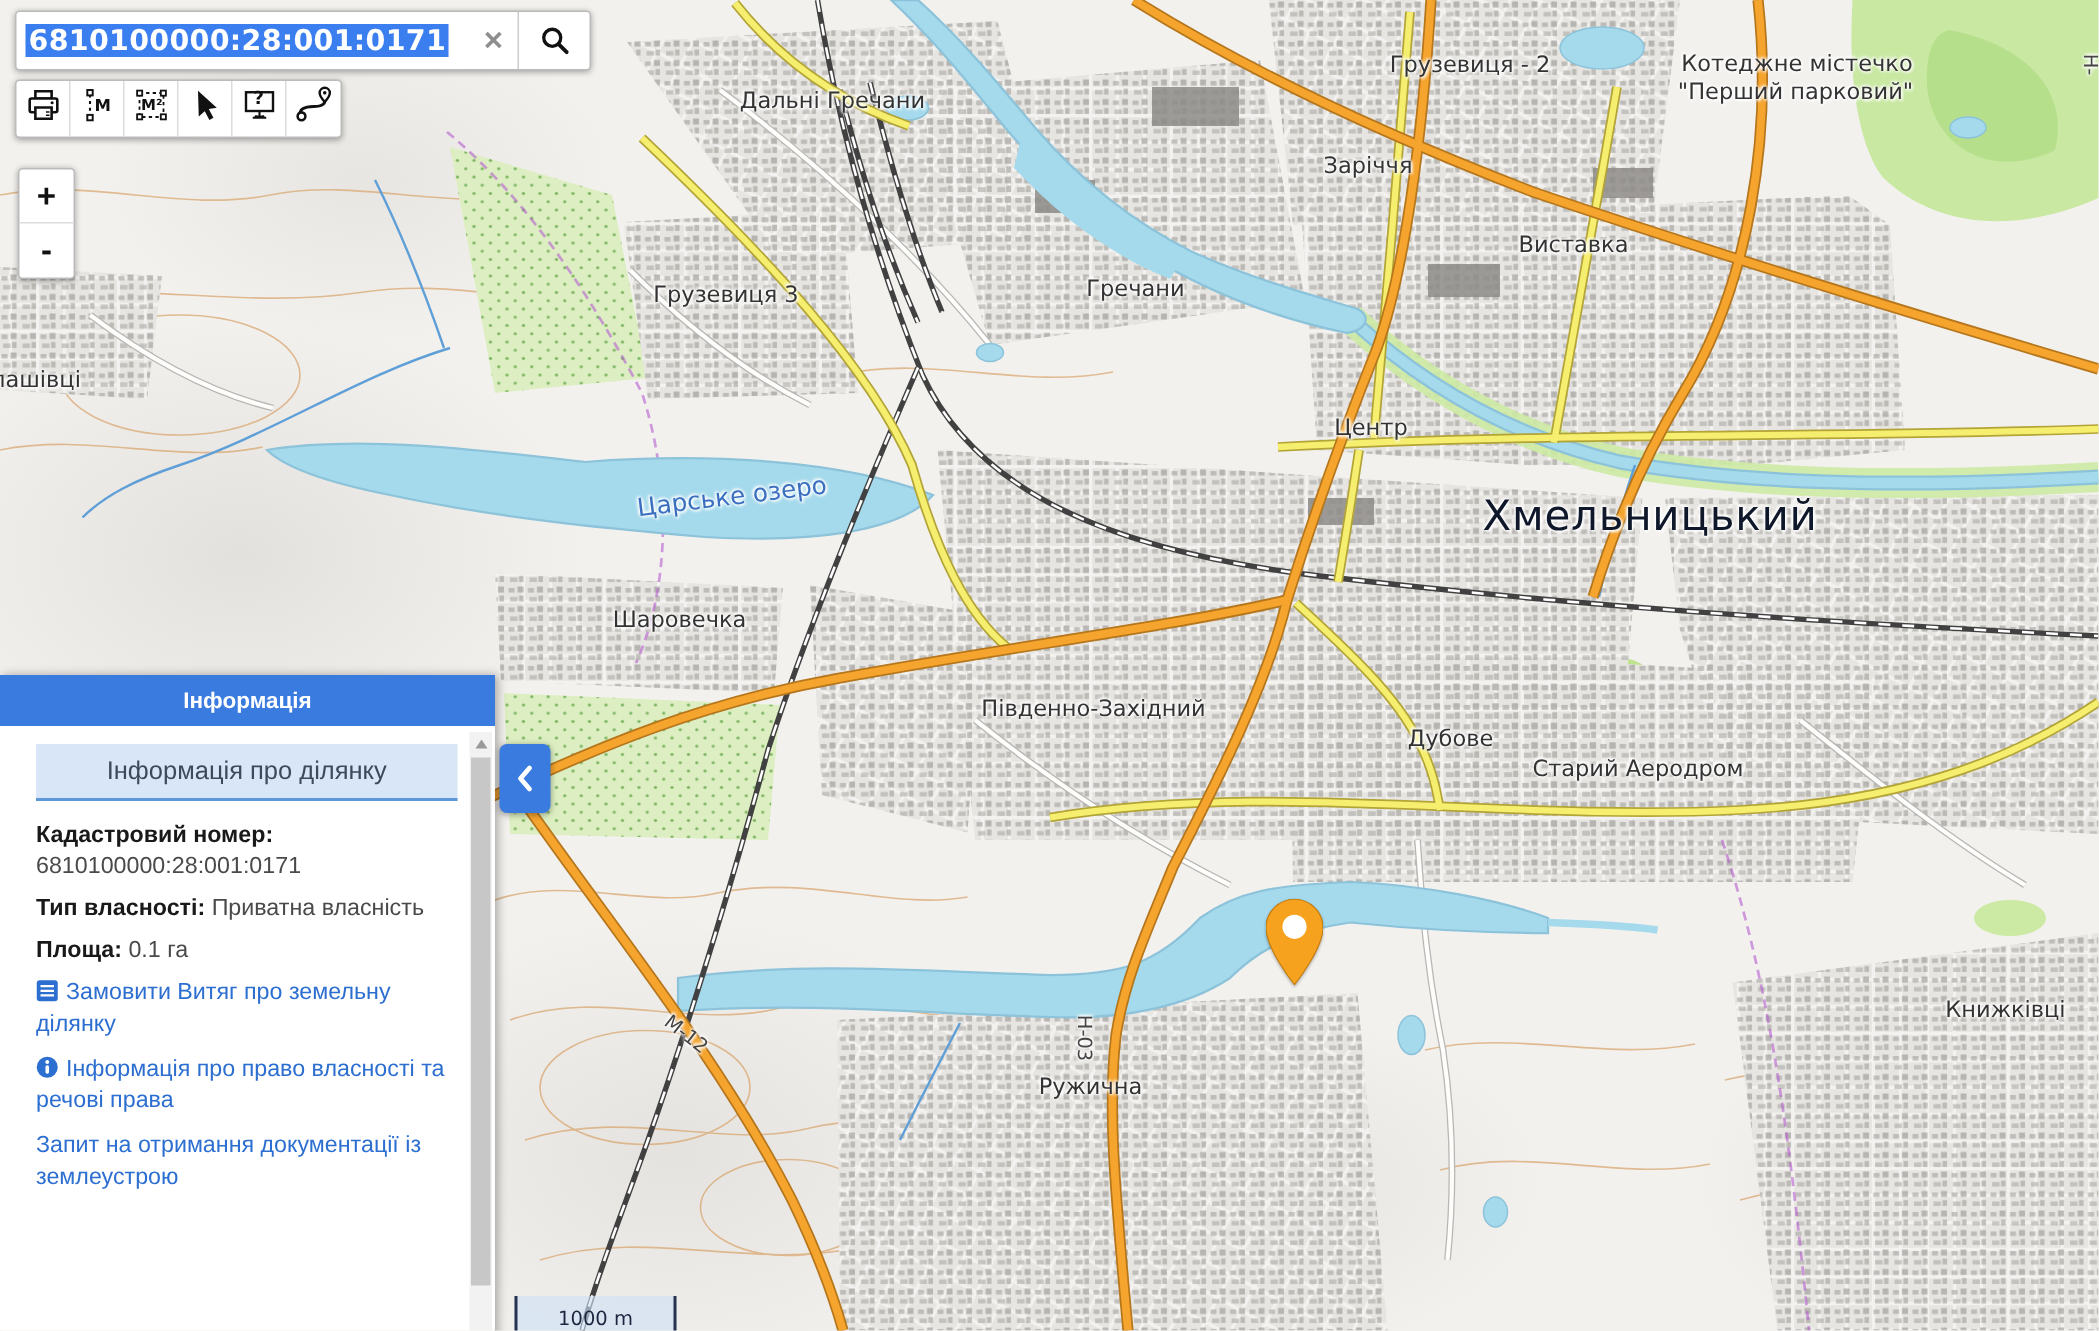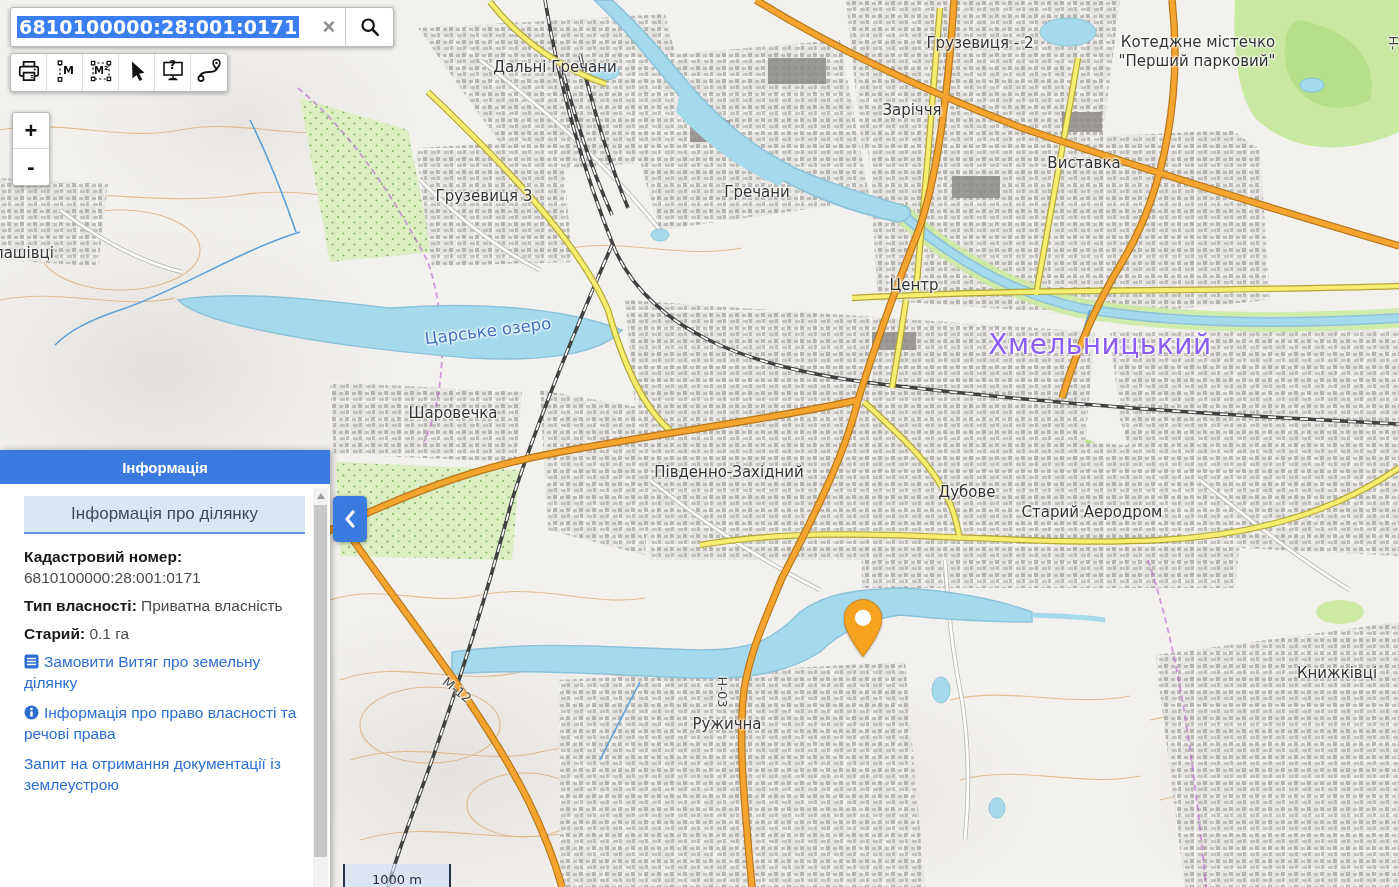--- a/index.html
+++ b/index.html
@@ -2,21 +2,21 @@
 <html><head>
 <meta charset="utf-8">
 <style>
   html,body{margin:0;padding:0;width:1399px;height:887px;overflow:hidden;
     font-family:"Liberation Sans",sans-serif;background:#f3f1ee;position:relative}
   #stage{position:relative;width:1399px;height:887px;overflow:hidden}
   #mapwrap{position:absolute;inset:0}
   .ml{position:absolute;white-space:nowrap;font-family:"DejaVu Sans",sans-serif;
       font-size:15px;color:#333;pointer-events:none;
       text-shadow:0 0 2px #fff,0 0 3px #fff,1px 1px 2px #fff,-1px -1px 2px #fff}
-  .ml.city{font-size:28px;color:#8b5cf6;letter-spacing:.5px}
+  .ml.city{font-size:28px;color:#0f172a;letter-spacing:.5px}
   .ml.water{color:#3a6fc0;font-size:16.5px}
   .ml.road{font-size:13px;color:#454545}
   
   .float{position:absolute;background:#fff;border:1px solid #bbb;border-radius:3px;
          box-shadow:0 1px 4px rgba(0,0,0,.35)}
   #searchbar{left:10px;top:7px;width:382px;height:38px;display:flex;align-items:stretch}
   #search-input{flex:1;display:flex;align-items:center;padding:0 6px;overflow:hidden}
   #search-input .sel{background:#3b7ef0;color:#fff;font-weight:bold;font-size:19px;
          font-family:"DejaVu Sans",sans-serif;padding:0 2px;letter-spacing:.2px}
   #clear-btn{width:32px;display:flex;align-items:center;justify-content:center;
@@ -286,21 +286,21 @@
         <path d="M1172 0 C1182 90 1166 190 1122 262 C1094 308 1076 352 1062 398"></path>
         <path d="M858 400 C845 455 812 520 782 578 C764 622 750 652 744 690 C738 740 744 800 752 887"></path>
       </g>
     </svg>
     <div id="map-labels" data-name="map-labels">
         <div class="ml place" data-name="map-label" style="left: 555px; top: 67px; transform: translate(-50%, -50%);">Дальні Гречани</div>
         <div class="ml place" data-name="map-label" style="left: 980px; top: 43px; transform: translate(-50%, -50%);">Грузевиця - 2</div>
         <div class="ml place" data-name="map-label" style="left: 1198px; top: 42px; transform: translate(-50%, -50%);">Котеджне містечко</div>
         <div class="ml place" data-name="map-label" style="left: 1197px; top: 61px; transform: translate(-50%, -50%);">"Перший парковий"</div>
         <div class="ml place" data-name="map-label" style="left: 912px; top: 110px; transform: translate(-50%, -50%);">Заріччя</div>
-        <div class="ml place" data-name="map-label" style="left: 1049px; top: 163px; transform: translate(-50%, -50%); margin-left: 35px;">Виставка</div>
+        <div class="ml place" data-name="map-label" style="left: 1049px; top: 163px; transform: translate(-50%, -50%);">Виставка</div>
         <div class="ml place" data-name="map-label" style="left: 462px; top: 196px; transform: translate(-50%, -50%); padding-left: 44px;">Грузевиця 3</div>
         <div class="ml place" data-name="map-label" style="left: 757px; top: 192px; transform: translate(-50%, -50%);">Гречани</div>
         <div class="ml place" data-name="map-label" style="left: 24px; top: 253px; transform: translate(-50%, -50%);">лашівці</div>
         <div class="ml place" data-name="map-label" style="left: 914px; top: 285px; transform: translate(-50%, -50%);">Центр</div>
         <div class="ml water" data-name="map-label" style="left: 488px; top: 331px; transform: translate(-50%, -50%) rotate(-7deg);">Царське озеро</div>
         <div class="ml city" data-name="map-label" style="left: 1100px; top: 344px; transform: translate(-50%, -50%);">Хмельницький</div>
         <div class="ml place" data-name="map-label" style="left: 453px; top: 413px; transform: translate(-50%, -50%);">Шаровечка</div>
         <div class="ml place" data-name="map-label" style="left: 729px; top: 472px; transform: translate(-50%, -50%);">Південно-Західний</div>
         <div class="ml place" data-name="map-label" style="left: 967px; top: 492px; transform: translate(-50%, -50%);">Дубове</div>
         <div class="ml place" data-name="map-label" style="left: 1082px; top: 512px; transform: translate(-50%, -50%); padding-left: 20px;">Старий Аеродром</div>
@@ -387,21 +387,21 @@
     <div class="zbtn" data-name="zoom-out-button">-</div>
   </div>
 
   <div id="panel" data-name="info-panel">
     <div id="panel-header" data-name="info-panel-header">Інформація</div>
     <div id="panel-body" data-name="info-panel-body">
       <div id="tabbtn" data-name="tab-parcel-info">Інформація про ділянку</div>
       <div id="fields" data-name="parcel-fields">
           <div class="field" data-name="parcel-field"><span class="flabel">Кадастровий номер:</span><div>6810100000:28:001:0171</div></div>
           <div class="field" data-name="parcel-field"><span class="flabel">Тип власності:</span> Приватна власність</div>
-          <div class="field" data-name="parcel-field"><span class="flabel">Старий:</span> 0.1 га</div>
+          <div class="field" data-name="parcel-field"><span class="flabel">Площа:</span> 0.1 га</div>
         </div>
       <div id="links" data-name="parcel-links">
           <div class="plink" data-name="parcel-link"><span data-name="document-list-icon"><svg width="15" height="15" viewBox="0 0 15 15">
                 <rect x="0.5" y="0.5" width="14" height="14" rx="2" fill="#2d6fd0"></rect>
                 <path d="M3 4.4h9M3 7.5h9M3 10.6h9" stroke="#fff" stroke-width="1.5"></path>
               </svg></span>Замовити Витяг про земельну ділянку</div>
           <div class="plink" data-name="parcel-link"><span data-name="info-circle-icon"><svg width="15" height="15" viewBox="0 0 15 15">
                 <circle cx="7.5" cy="7.5" r="7" fill="#2d6fd0"></circle>
                 <circle cx="7.5" cy="4" r="1.3" fill="#fff"></circle>
                 <rect x="6.3" y="6.2" width="2.4" height="5.6" rx="1.1" fill="#fff"></rect>

